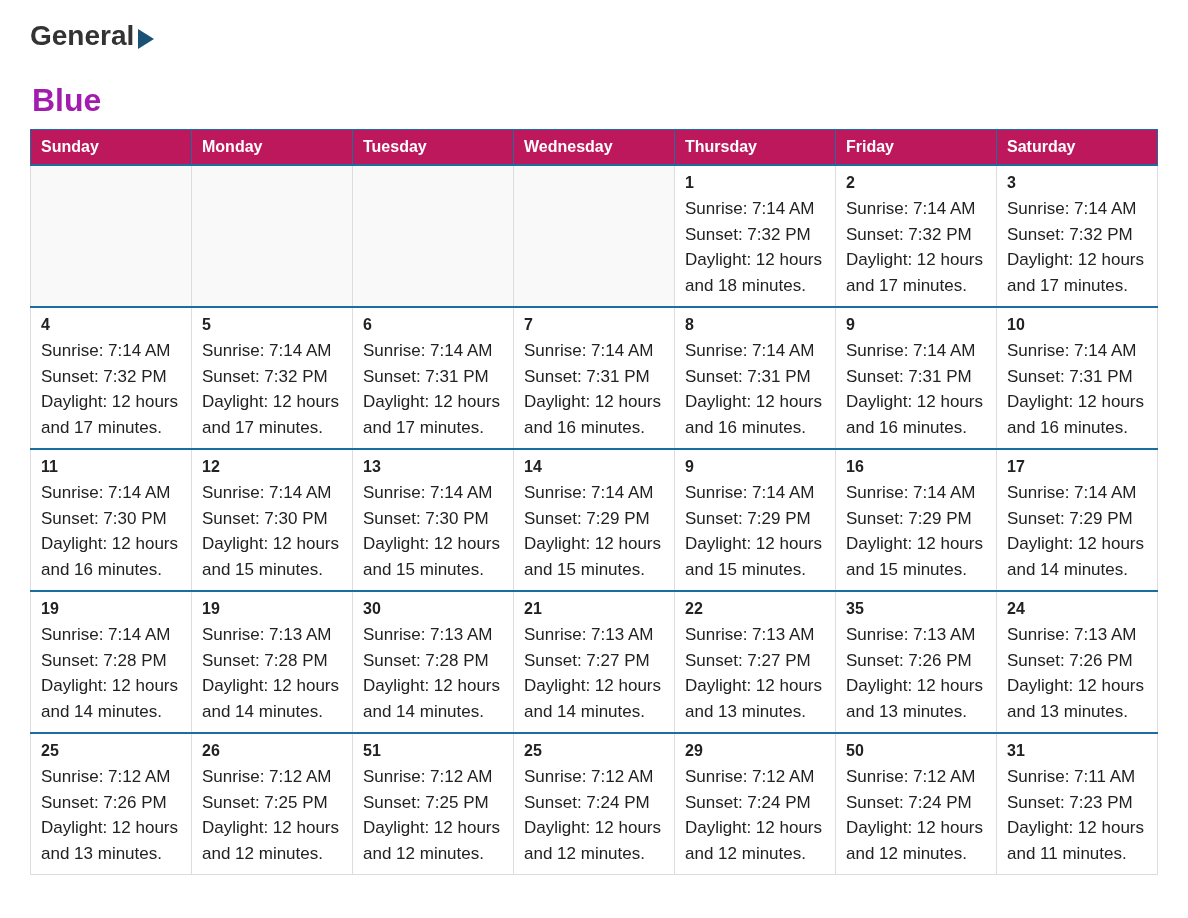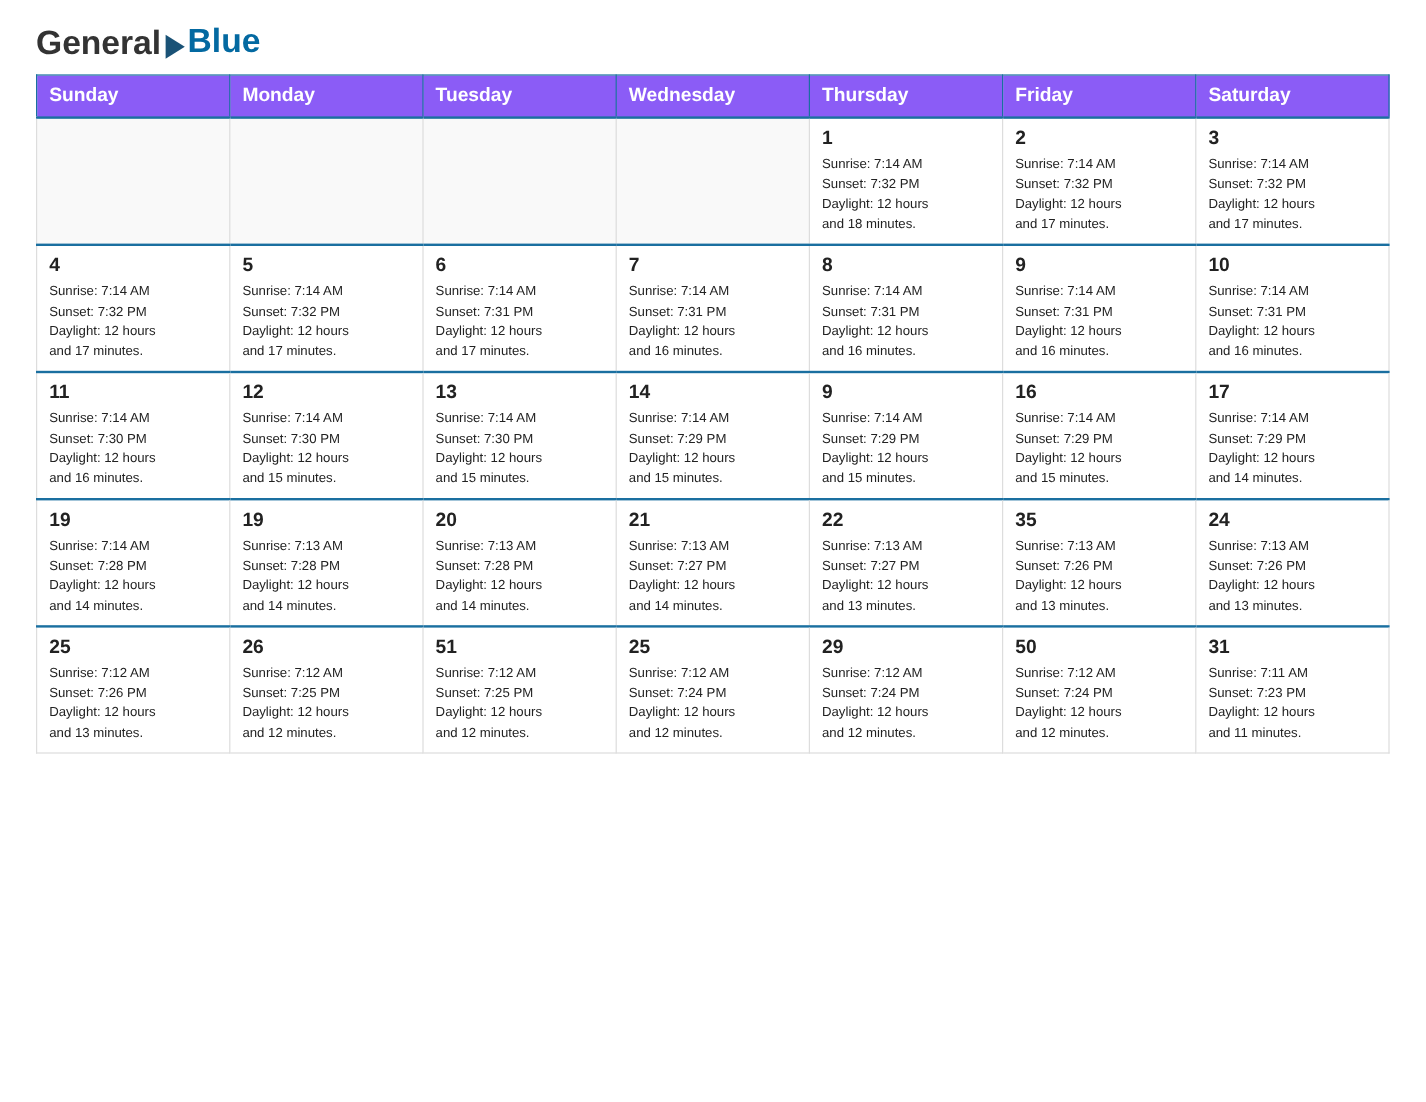--- a/index.html
+++ b/index.html
@@ -11,21 +11,22 @@
       min-height: 918px;
     }
     .header {
       display: flex;
       justify-content: space-between;
       align-items: flex-start;
       margin-bottom: 10px;
     }
     .logo-wrapper {
       display: flex;
-      flex-direction: row;
+      flex-direction: column;
+      gap: 34px;
     }
     .logo-row1 {
       display: flex;
       align-items: center;
     }
     .logo-row2 {
       display: flex;
       align-items: center;
       margin-top: -4px;
     }
@@ -42,21 +43,21 @@
       font-size: 22px;
       color: #555;
       margin-top: 4px;
     }
     .calendar-table {
       width: 100%;
       border-collapse: collapse;
       margin-top: 10px;
     }
     .calendar-table th {
-      background-color: #8b5cf6;
+      background-color: #be185d;
       color: #fff;
       font-size: 16px;
       font-weight: bold;
       padding: 8px 10px;
       text-align: left;
       border: 1px solid #1a6fa0;
     }
     .calendar-table td {
       vertical-align: top;
       padding: 8px 10px;
@@ -72,39 +73,39 @@
       border-left: 1px solid #ddd;
       border-right: 1px solid #ddd;
     }
     .day-num {
       font-size: 16px;
       font-weight: bold;
       margin-bottom: 4px;
       display: block;
     }
     .day-info {
-      font-size: 11px;
+      font-size: 17px;
       line-height: 1.5;
       color: #222;
     }
     .empty-cell {
       background: #f9f9f9;
     }
   </style>
 </head>
 <body>
 
 <div class="header">
   <div class="logo-wrapper">
     <div class="logo-row1">
       <span style="font-size:28px;font-weight:bold;color:#333;font-family:Arial;">General</span>
       <div style="width:0;height:0;border-top:10px solid transparent;border-bottom:10px solid transparent;border-left:16px solid #1a5276;margin-left:4px;margin-top:6px;"></div>
     </div>
     <div class="logo-row2">
-      <span style="font-size:28px;font-weight:bold;color:#0369a1;font-family:Arial;margin-left:2px;">Blue</span>
+      <span style="font-size:32px;font-weight:bold;color:#a21caf;font-family:Arial;margin-left:2px;">Blue</span>
     </div>
   </div>
   <div class="title-block">
     <div class="month-year"></div>
     <div class="location"></div>
   </div>
 </div>
 
 <table class="calendar-table">
   <thead>
@@ -200,21 +201,21 @@
       <tr>
         <td>
           <span class="day-num">19</span>
           <div class="day-info">Sunrise: 7:14 AM<br>Sunset: 7:28 PM<br>Daylight: 12 hours<br>and 14 minutes.</div>
         </td>
         <td>
           <span class="day-num">19</span>
           <div class="day-info">Sunrise: 7:13 AM<br>Sunset: 7:28 PM<br>Daylight: 12 hours<br>and 14 minutes.</div>
         </td>
         <td>
-          <span class="day-num">20</span>
+          <span class="day-num">30</span>
           <div class="day-info">Sunrise: 7:13 AM<br>Sunset: 7:28 PM<br>Daylight: 12 hours<br>and 14 minutes.</div>
         </td>
         <td>
           <span class="day-num">21</span>
           <div class="day-info">Sunrise: 7:13 AM<br>Sunset: 7:27 PM<br>Daylight: 12 hours<br>and 14 minutes.</div>
         </td>
         <td>
           <span class="day-num">22</span>
           <div class="day-info">Sunrise: 7:13 AM<br>Sunset: 7:27 PM<br>Daylight: 12 hours<br>and 13 minutes.</div>
         </td>

